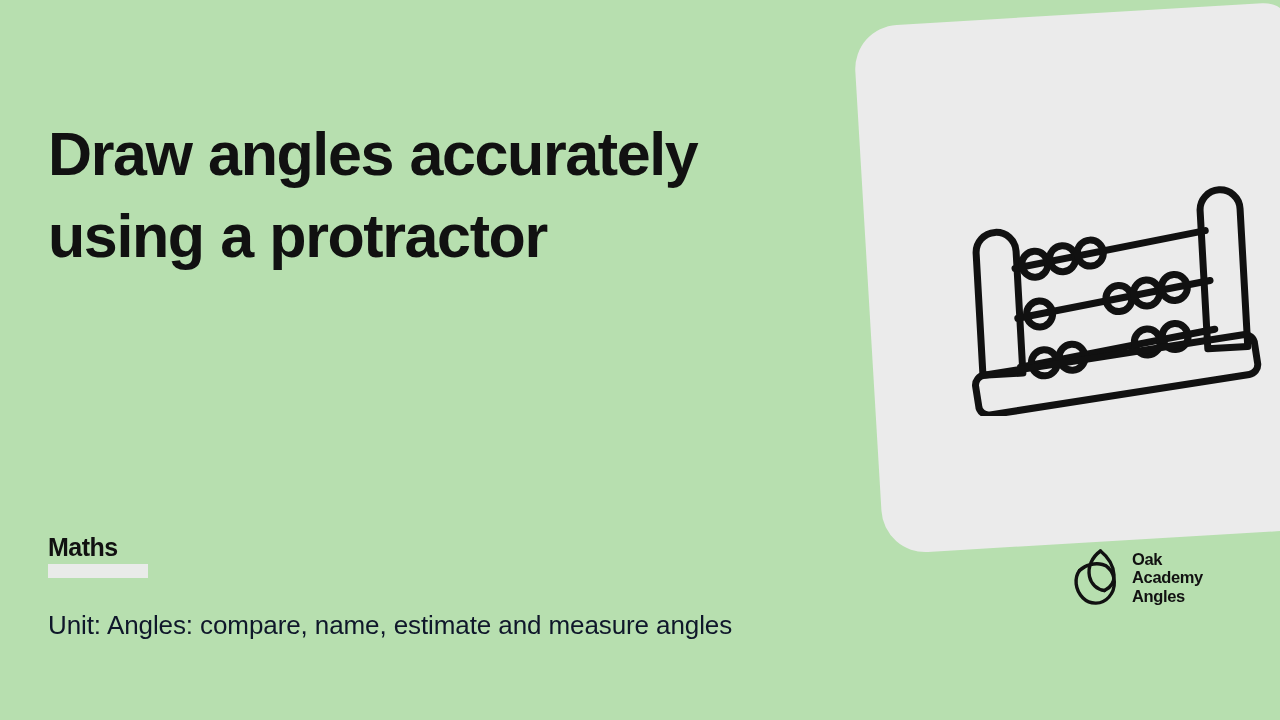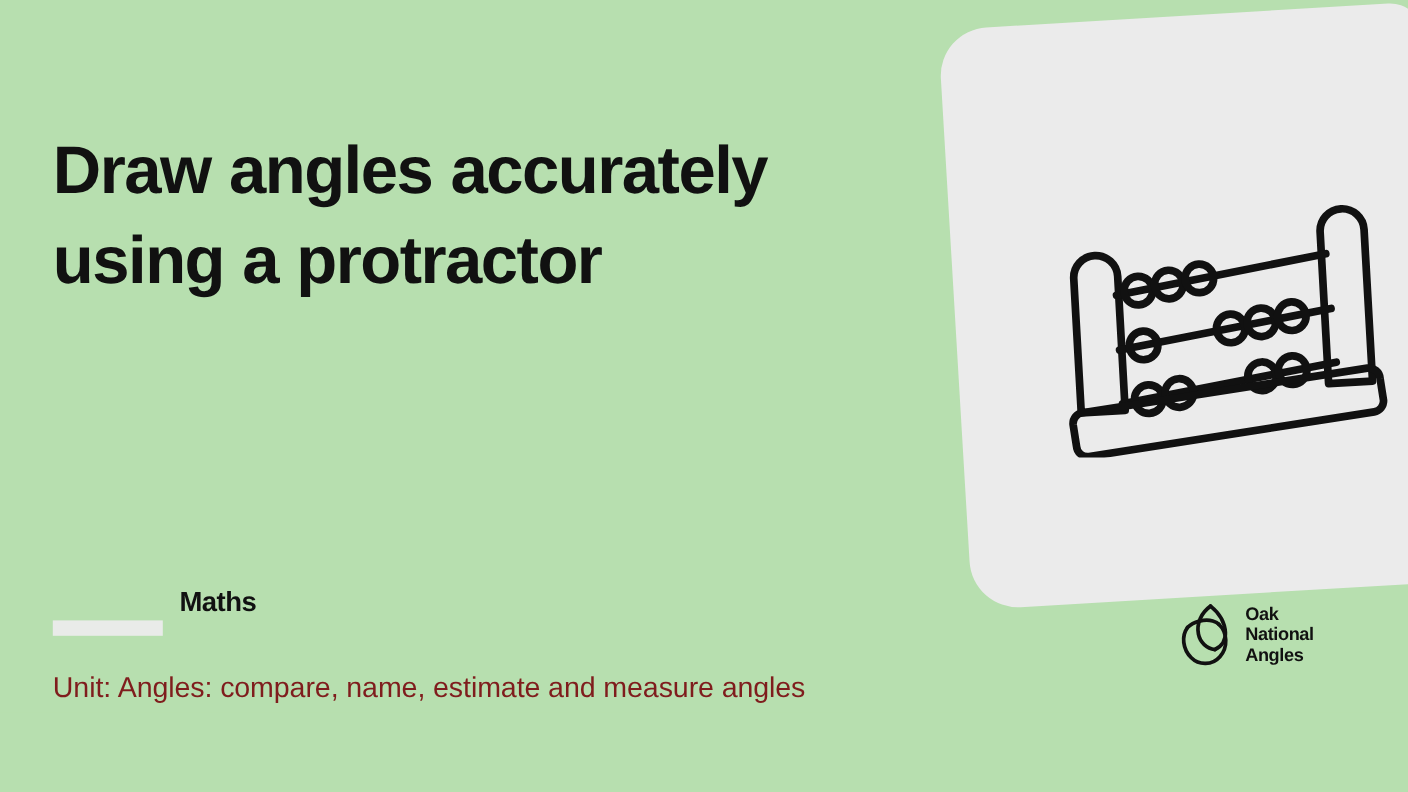--- a/index.html
+++ b/index.html
@@ -66,21 +66,20 @@
     color:#111111;
     word-spacing:1px;
   }
 
   
   .subject-block {
     position:absolute;
     left:48px;
     top:532px;
     width:300px;
-    text-align:center;
   }
   .subject {
     font-size:25px;
     font-weight:700;
     letter-spacing:-0.5px;
     color:#111111;
     line-height:30px;
   }
   .subject-bar {
     margin-top:2px;
@@ -90,21 +89,21 @@
   }
 
   
   .unit {
     position:absolute;
     left:48px;
     top:606px;
     width:830px;
     font-size:26px;
     line-height:38px;
-    color:#7f1d1d;
+    color:#0f172a;
     letter-spacing:-0.1px;
   }
   .unit-label { margin-right:6px; }
   .unit-value {
     display:inline;
   }
   .unit-text {
     padding-left:78px;
     text-indent:-78px;
     display:block;
@@ -188,18 +187,18 @@
 
         <path d="M7.5 22.5 C2 30 3 42 11 50 C18 57 30 57 37 49 C44.5 40.5 44 27 36 19.5"></path>
         <path d="M7.5 22.5 C13 17 23 14.5 30.5 16.5 C33 17.2 35 18.2 36 19.5"></path>
 
         <path d="M28.5 3 C20 9 15.5 19 17.5 28.5 C19 36 25 41.5 32.5 42.5"></path>
         <path d="M28.5 3 C36 9 41.5 18 42 27 C42.3 33.5 39 39.5 32.5 42.5"></path>
       </svg>
     </span>
     <span class="logo-words">
       <span>Oak</span><br>
-      <span>National</span><br>
+      <span>Academy</span><br>
       <span>Angles</span>
     </span>
   </div>
 
 </div>
 
 </body></html>

